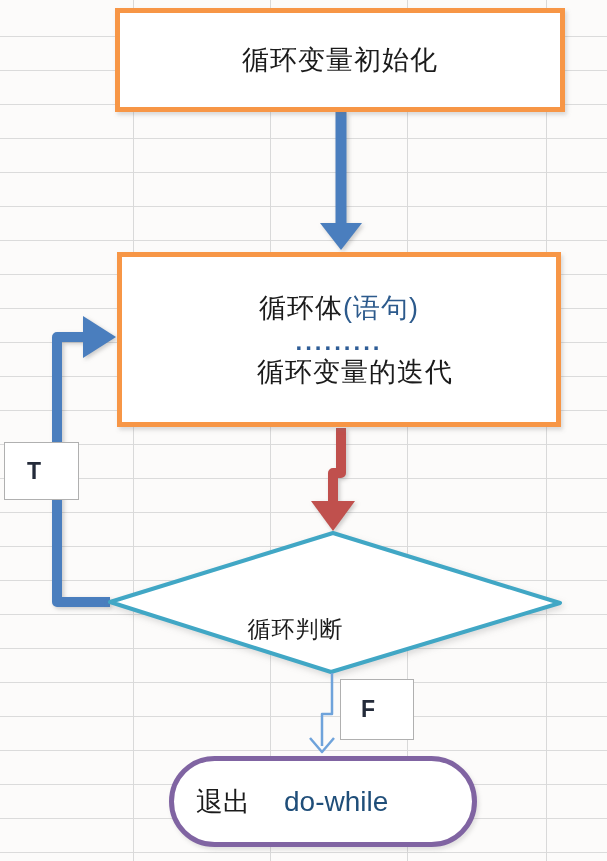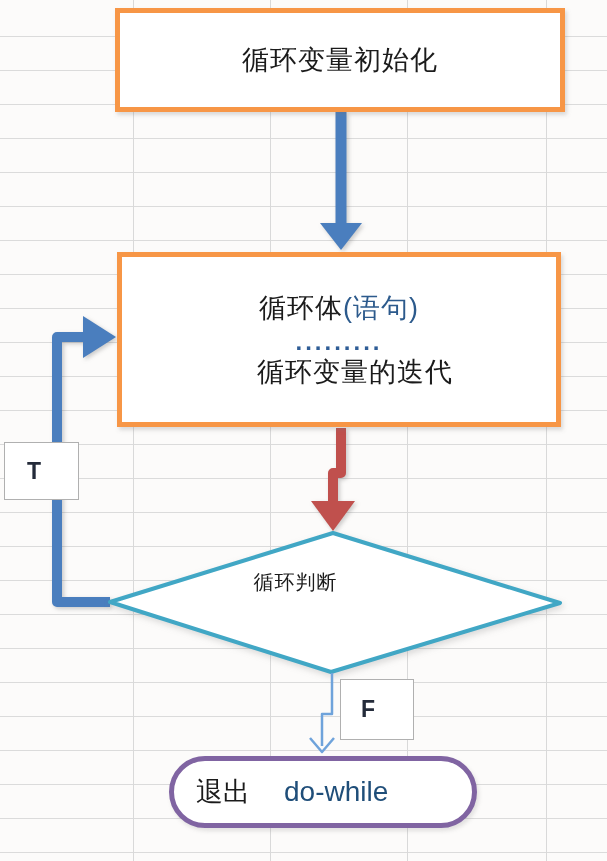--- a/index.html
+++ b/index.html
@@ -67,30 +67,30 @@
     font-size: 24px;
     letter-spacing: 3px;
     line-height: 14px;
     height: 18px;
     overflow: hidden;
   }
   #body-node .row3 { line-height: 34px; margin-top: 2px; margin-left: 32px; }
 
   #judge-label {
     position: absolute;
-    left: 228px; top: 564px; width: 135px; height: 36px;
+    left: 228px; top: 611px; width: 135px; height: 36px;
     z-index: 2;
     display: flex; align-items: center; justify-content: center;
-    font-size: 20px;
+    font-size: 23px;
     letter-spacing: 1px;
     color: #1B1B1B;
   }
 
   #exit-node {
-    left: 169px; top: 756px; width: 308px; height: 72px;
+    left: 169px; top: 756px; width: 308px; height: 91px;
     border: 5px solid #8064A2;
     border-radius: 48px;
     justify-content: flex-start;
     padding-left: 22px;
     box-shadow: 2px 3px 4px rgba(120,120,120,0.2);
   }
   #exit-node .cn { font-size: 27px; color: #1B1B1B; }
   #exit-node .en { font-size: 28px; color: #1F4E79; margin-left: 34px; }
 
   .edge-label-box {

